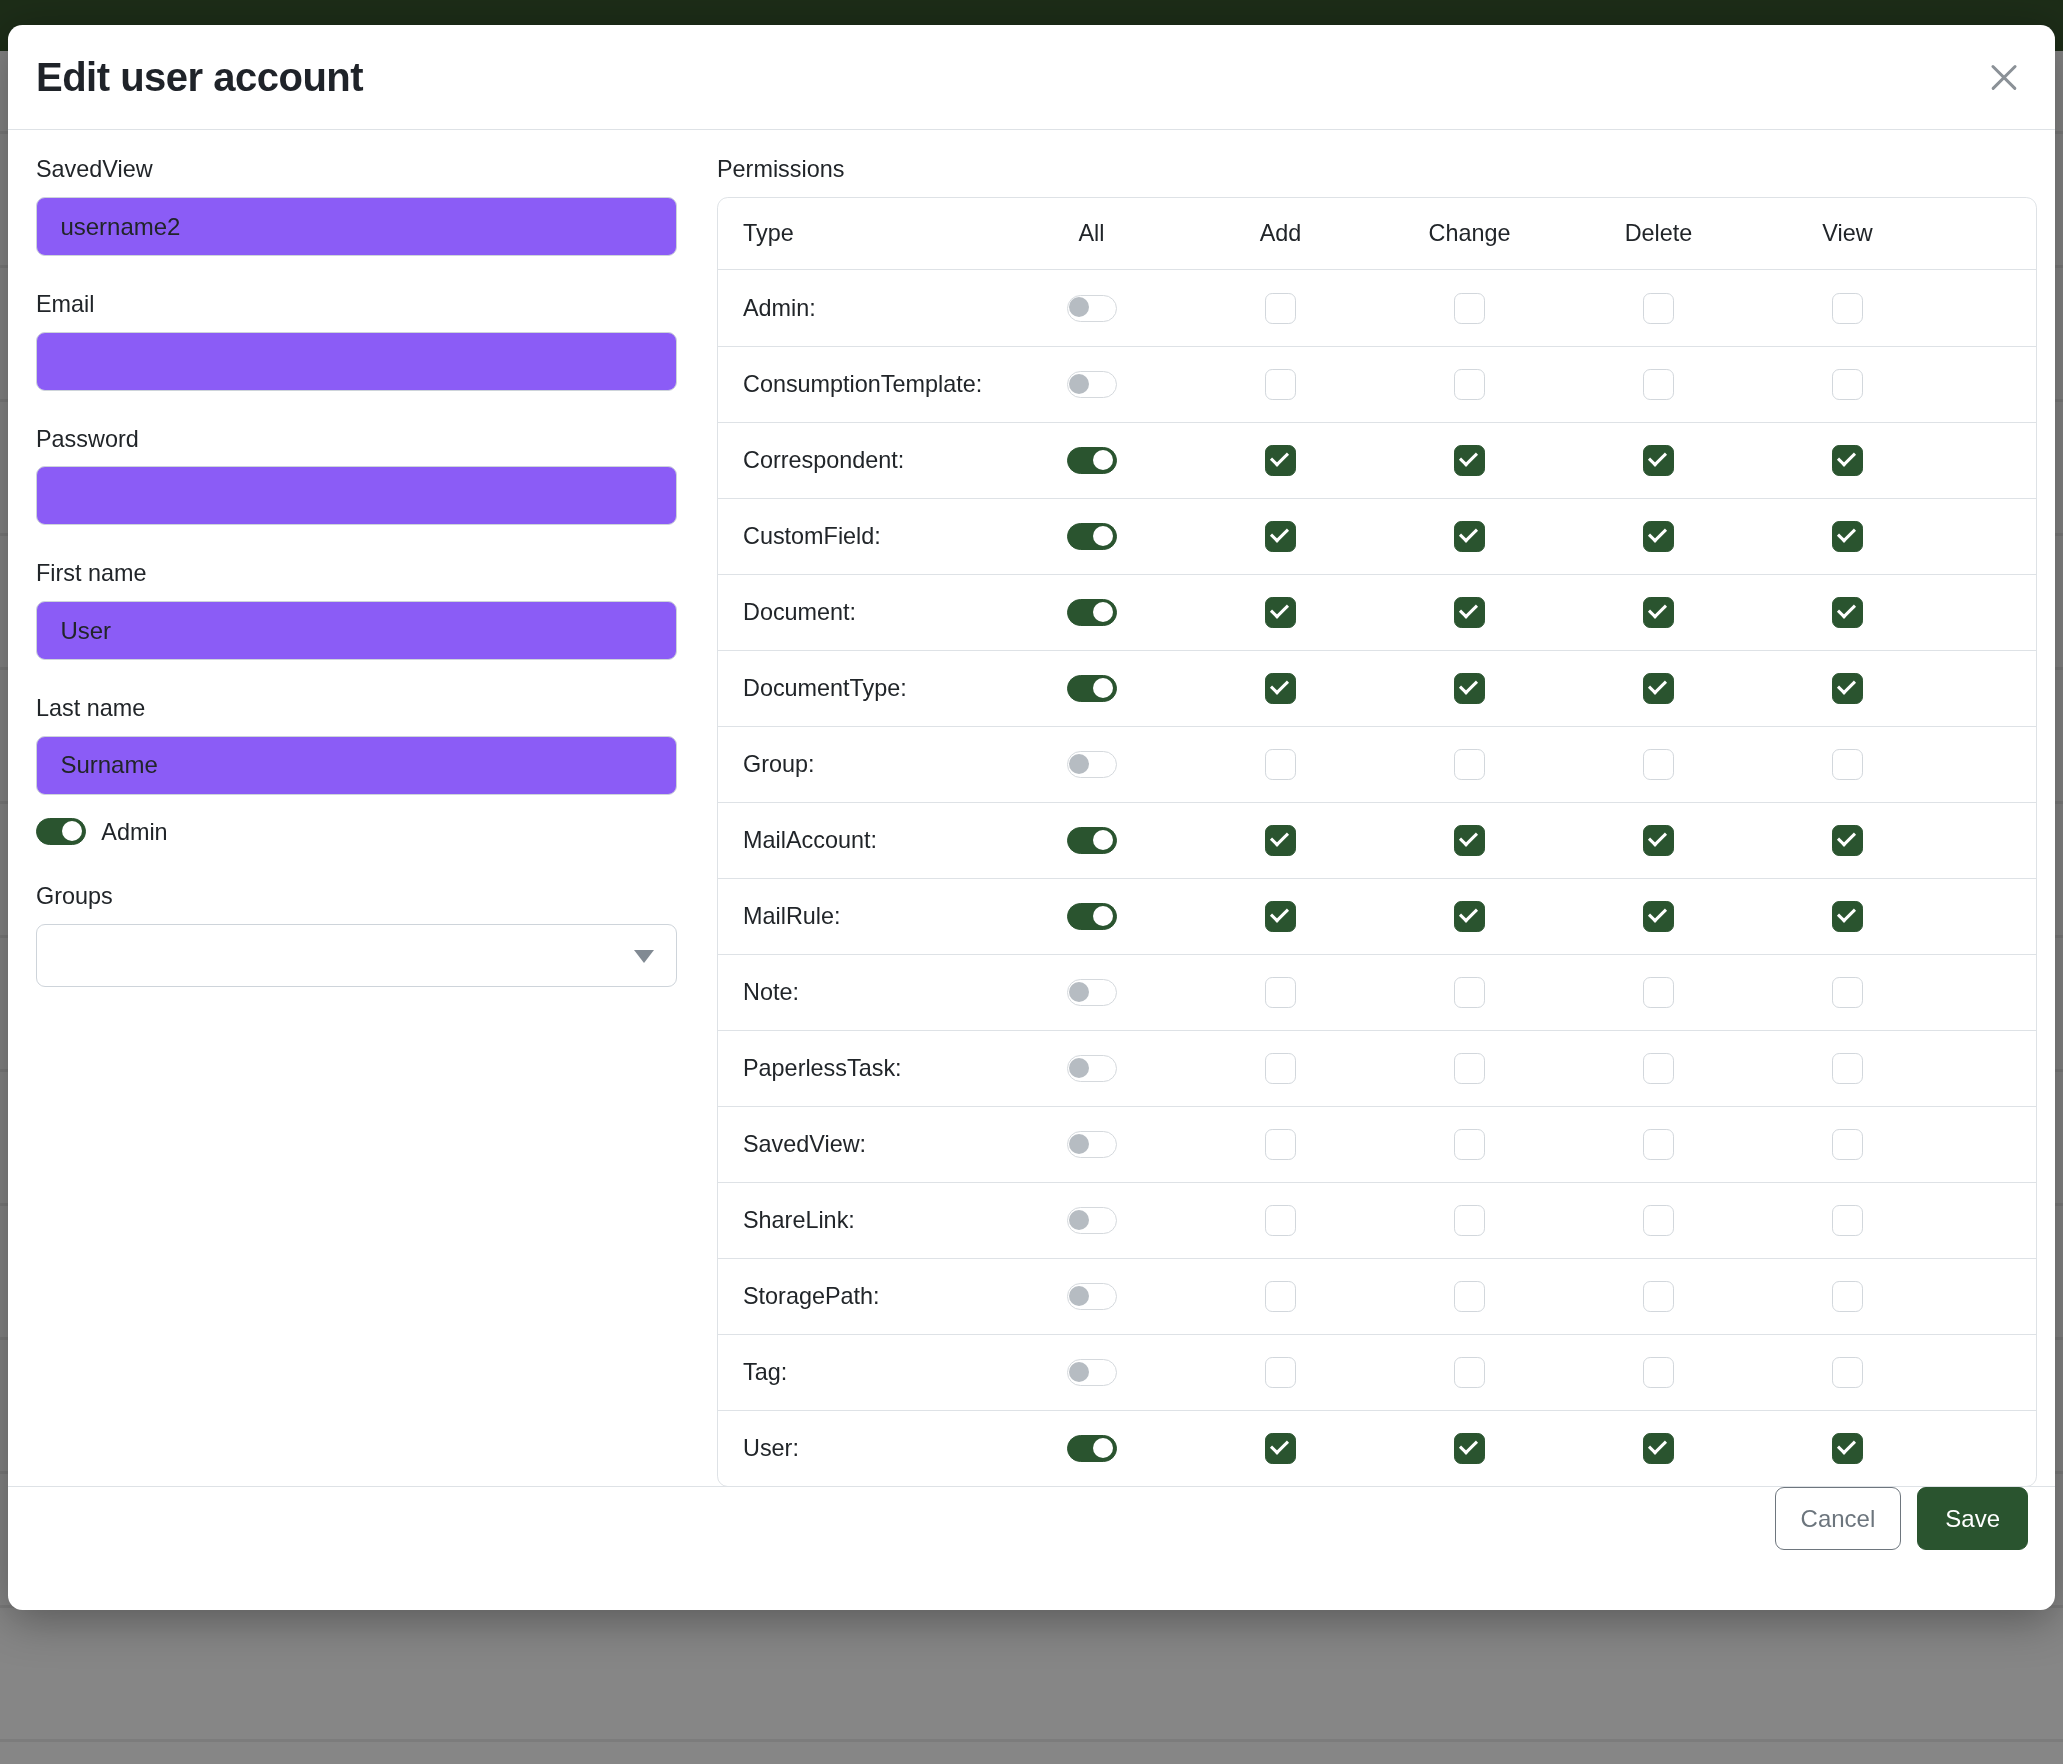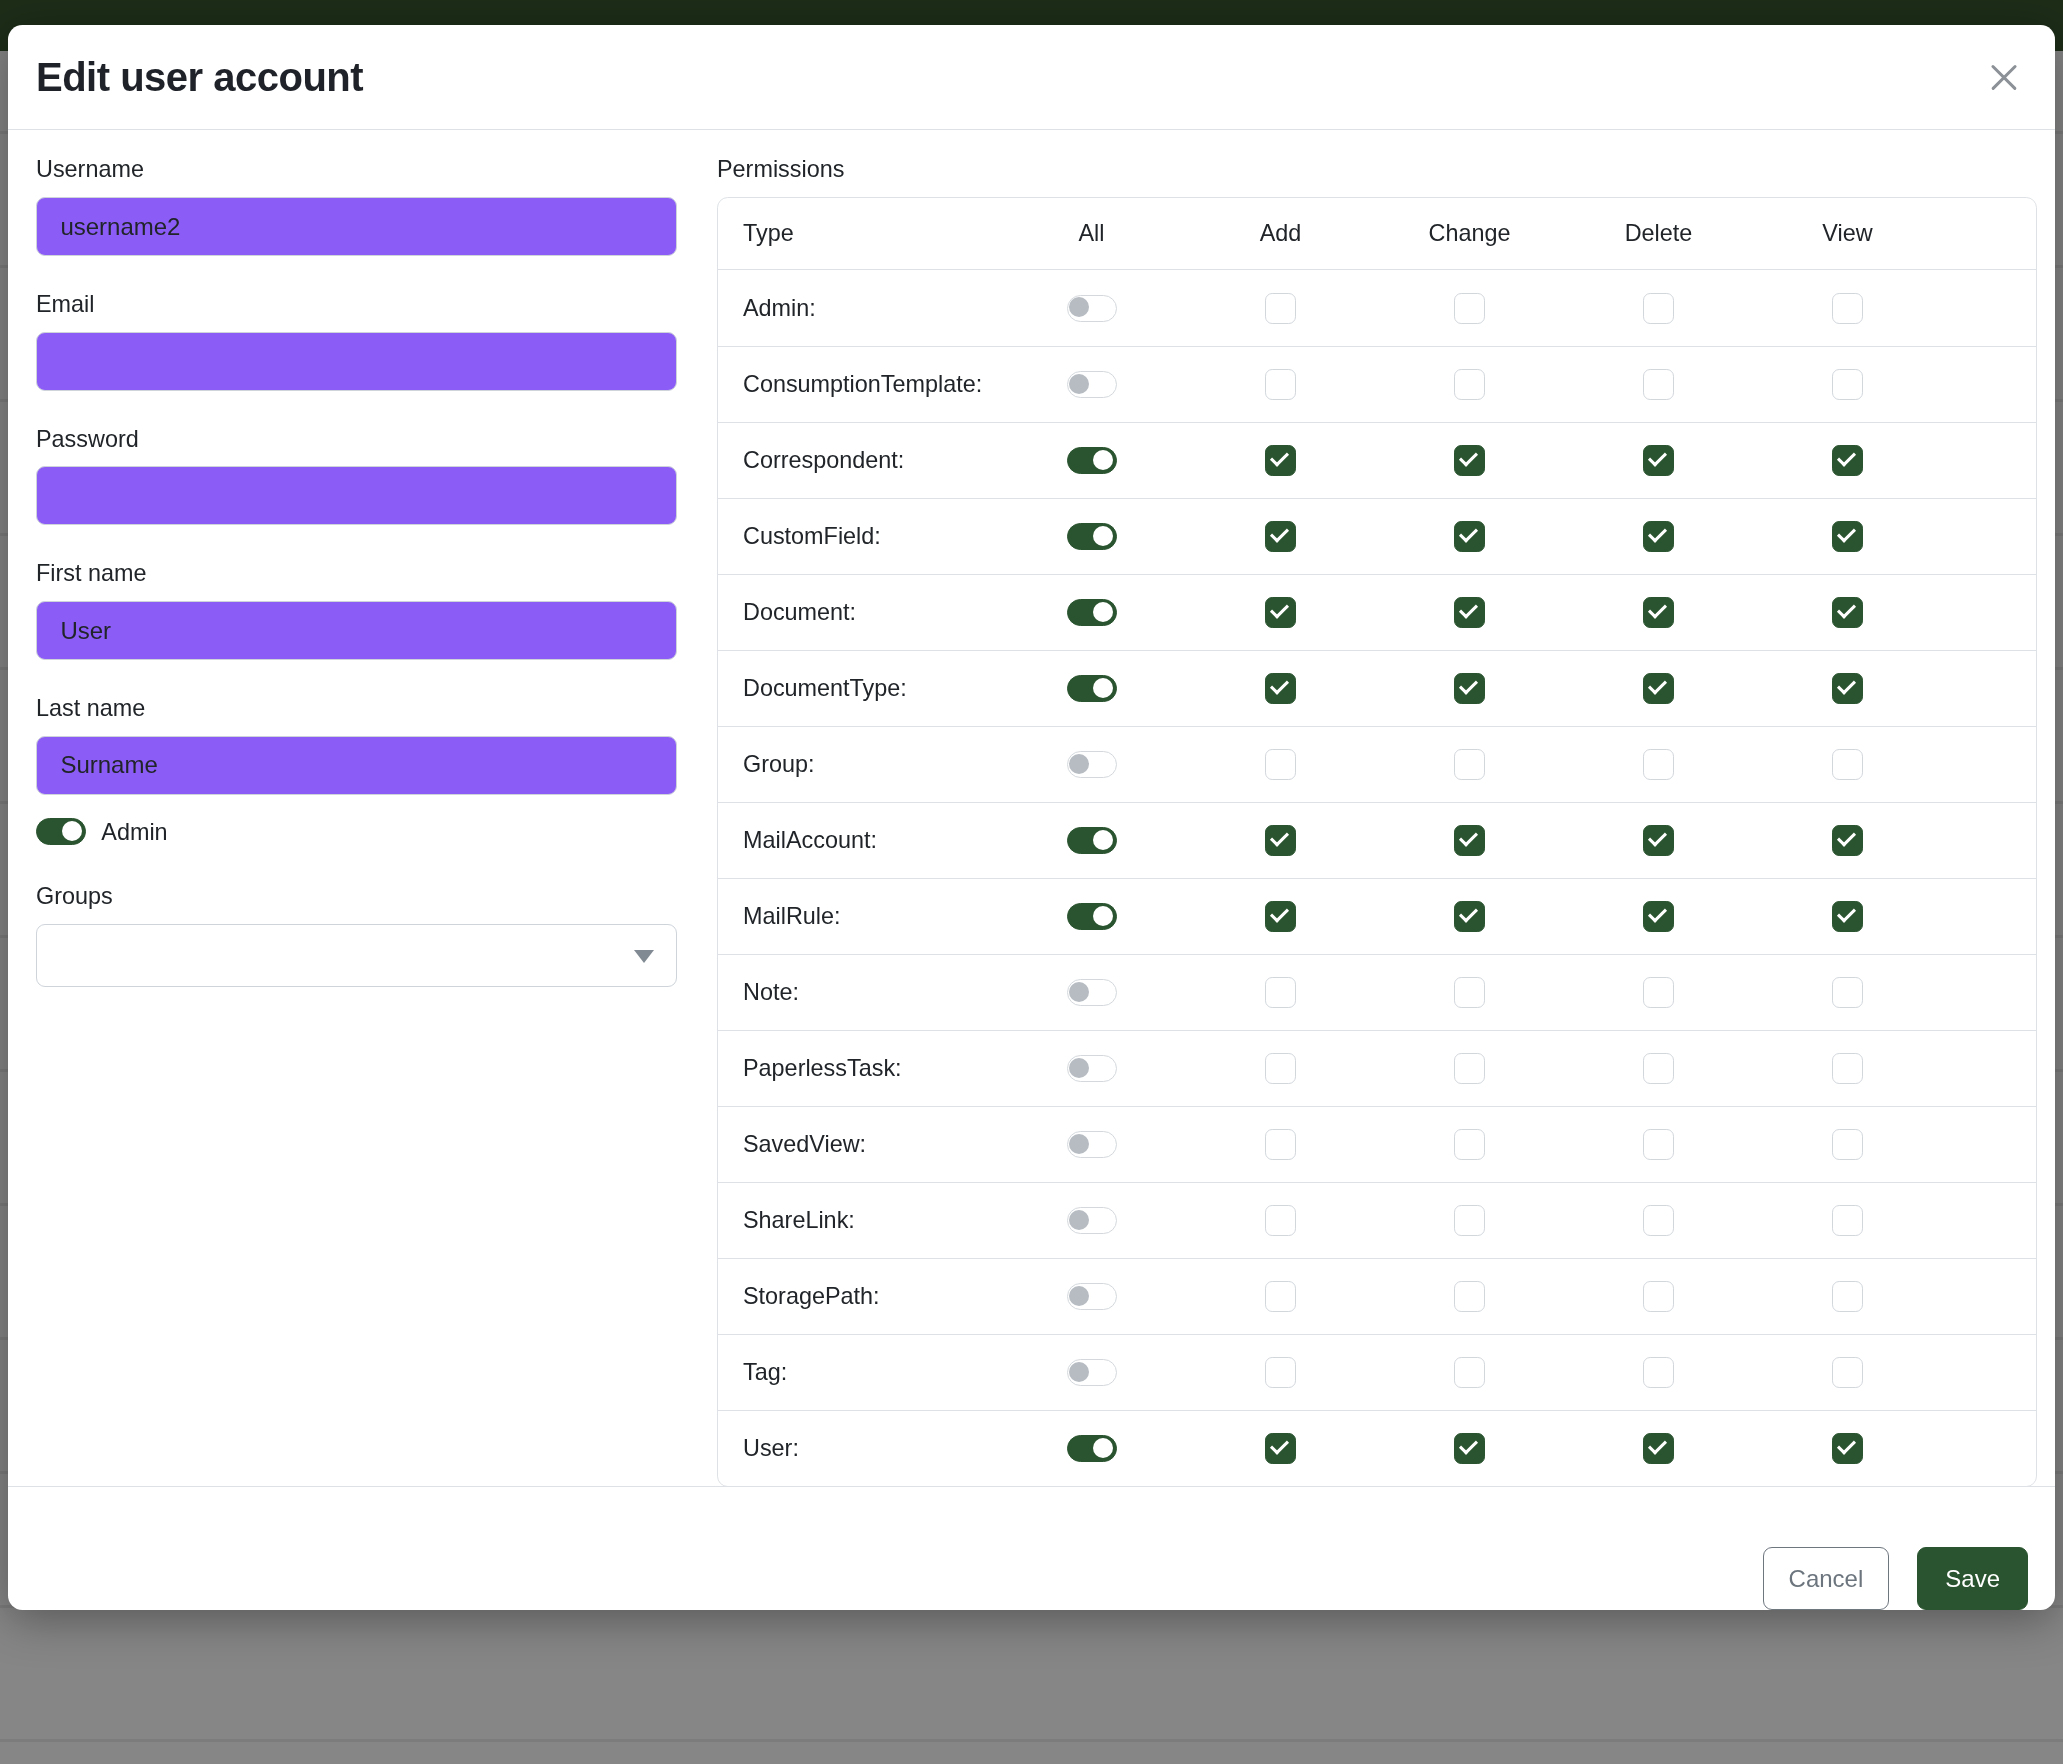--- a/index.html
+++ b/index.html
@@ -97,22 +97,22 @@
   }
   .cb.checked { background: var(--green); border-color: var(--green); }
   .cb.checked::after {
     content: ""; position: absolute; left: 5.4px; top: 6.3px; width: 14.4px; height: 7.2px;
     border-left: 3.6px solid #fff; border-bottom: 3.6px solid #fff; transform: rotate(-45deg);
   }
   .perm-table .switch { vertical-align: middle; }
   
   .modal-footer {
     flex: 0 0 124px; border-top: 1.8px solid #dee2e6;
-    display: flex; align-items: flex-end; justify-content: flex-end;
-    padding: 0 27px; gap: 28px;
+    display: flex; align-items: flex-start; justify-content: flex-end;
+    padding: 0 27px; gap: 16px;
   }
   .btn { height: 63px; border-radius: 9px; font-size: 24px; font-family: "Liberation Sans", sans-serif; cursor: pointer; }
   .btn-cancel { padding: 0 25px; background: #fff; border: 1.8px solid #6e767e; color: #6c757d; }
   .btn-save   { padding: 4px 27px; background: var(--green); border: 1.8px solid var(--green); color: #fff; }
   :root { --green: #2a542f; }
 </style>
 </head>
 <body>
 
 <div class="navbar-backdrop"></div>
@@ -121,21 +121,21 @@
 
   <div class="modal-header">
     <div class="modal-title">Edit user account</div>
     <div class="close-x"></div>
   </div>
 
   <div class="modal-body">
 
     <div class="left-col">
       <div class="field">
-        <label class="field-label">Username</label>
+        <label class="field-label">SavedView</label>
         <input class="text-input" type="text" value="username2" style="">
       </div>
       <div class="field">
         <label class="field-label">Email</label>
         <input class="text-input" type="text" value="" style="">
       </div>
       <div class="field">
         <label class="field-label">Password</label>
         <input class="text-input" type="password" value="" style="">
       </div>

